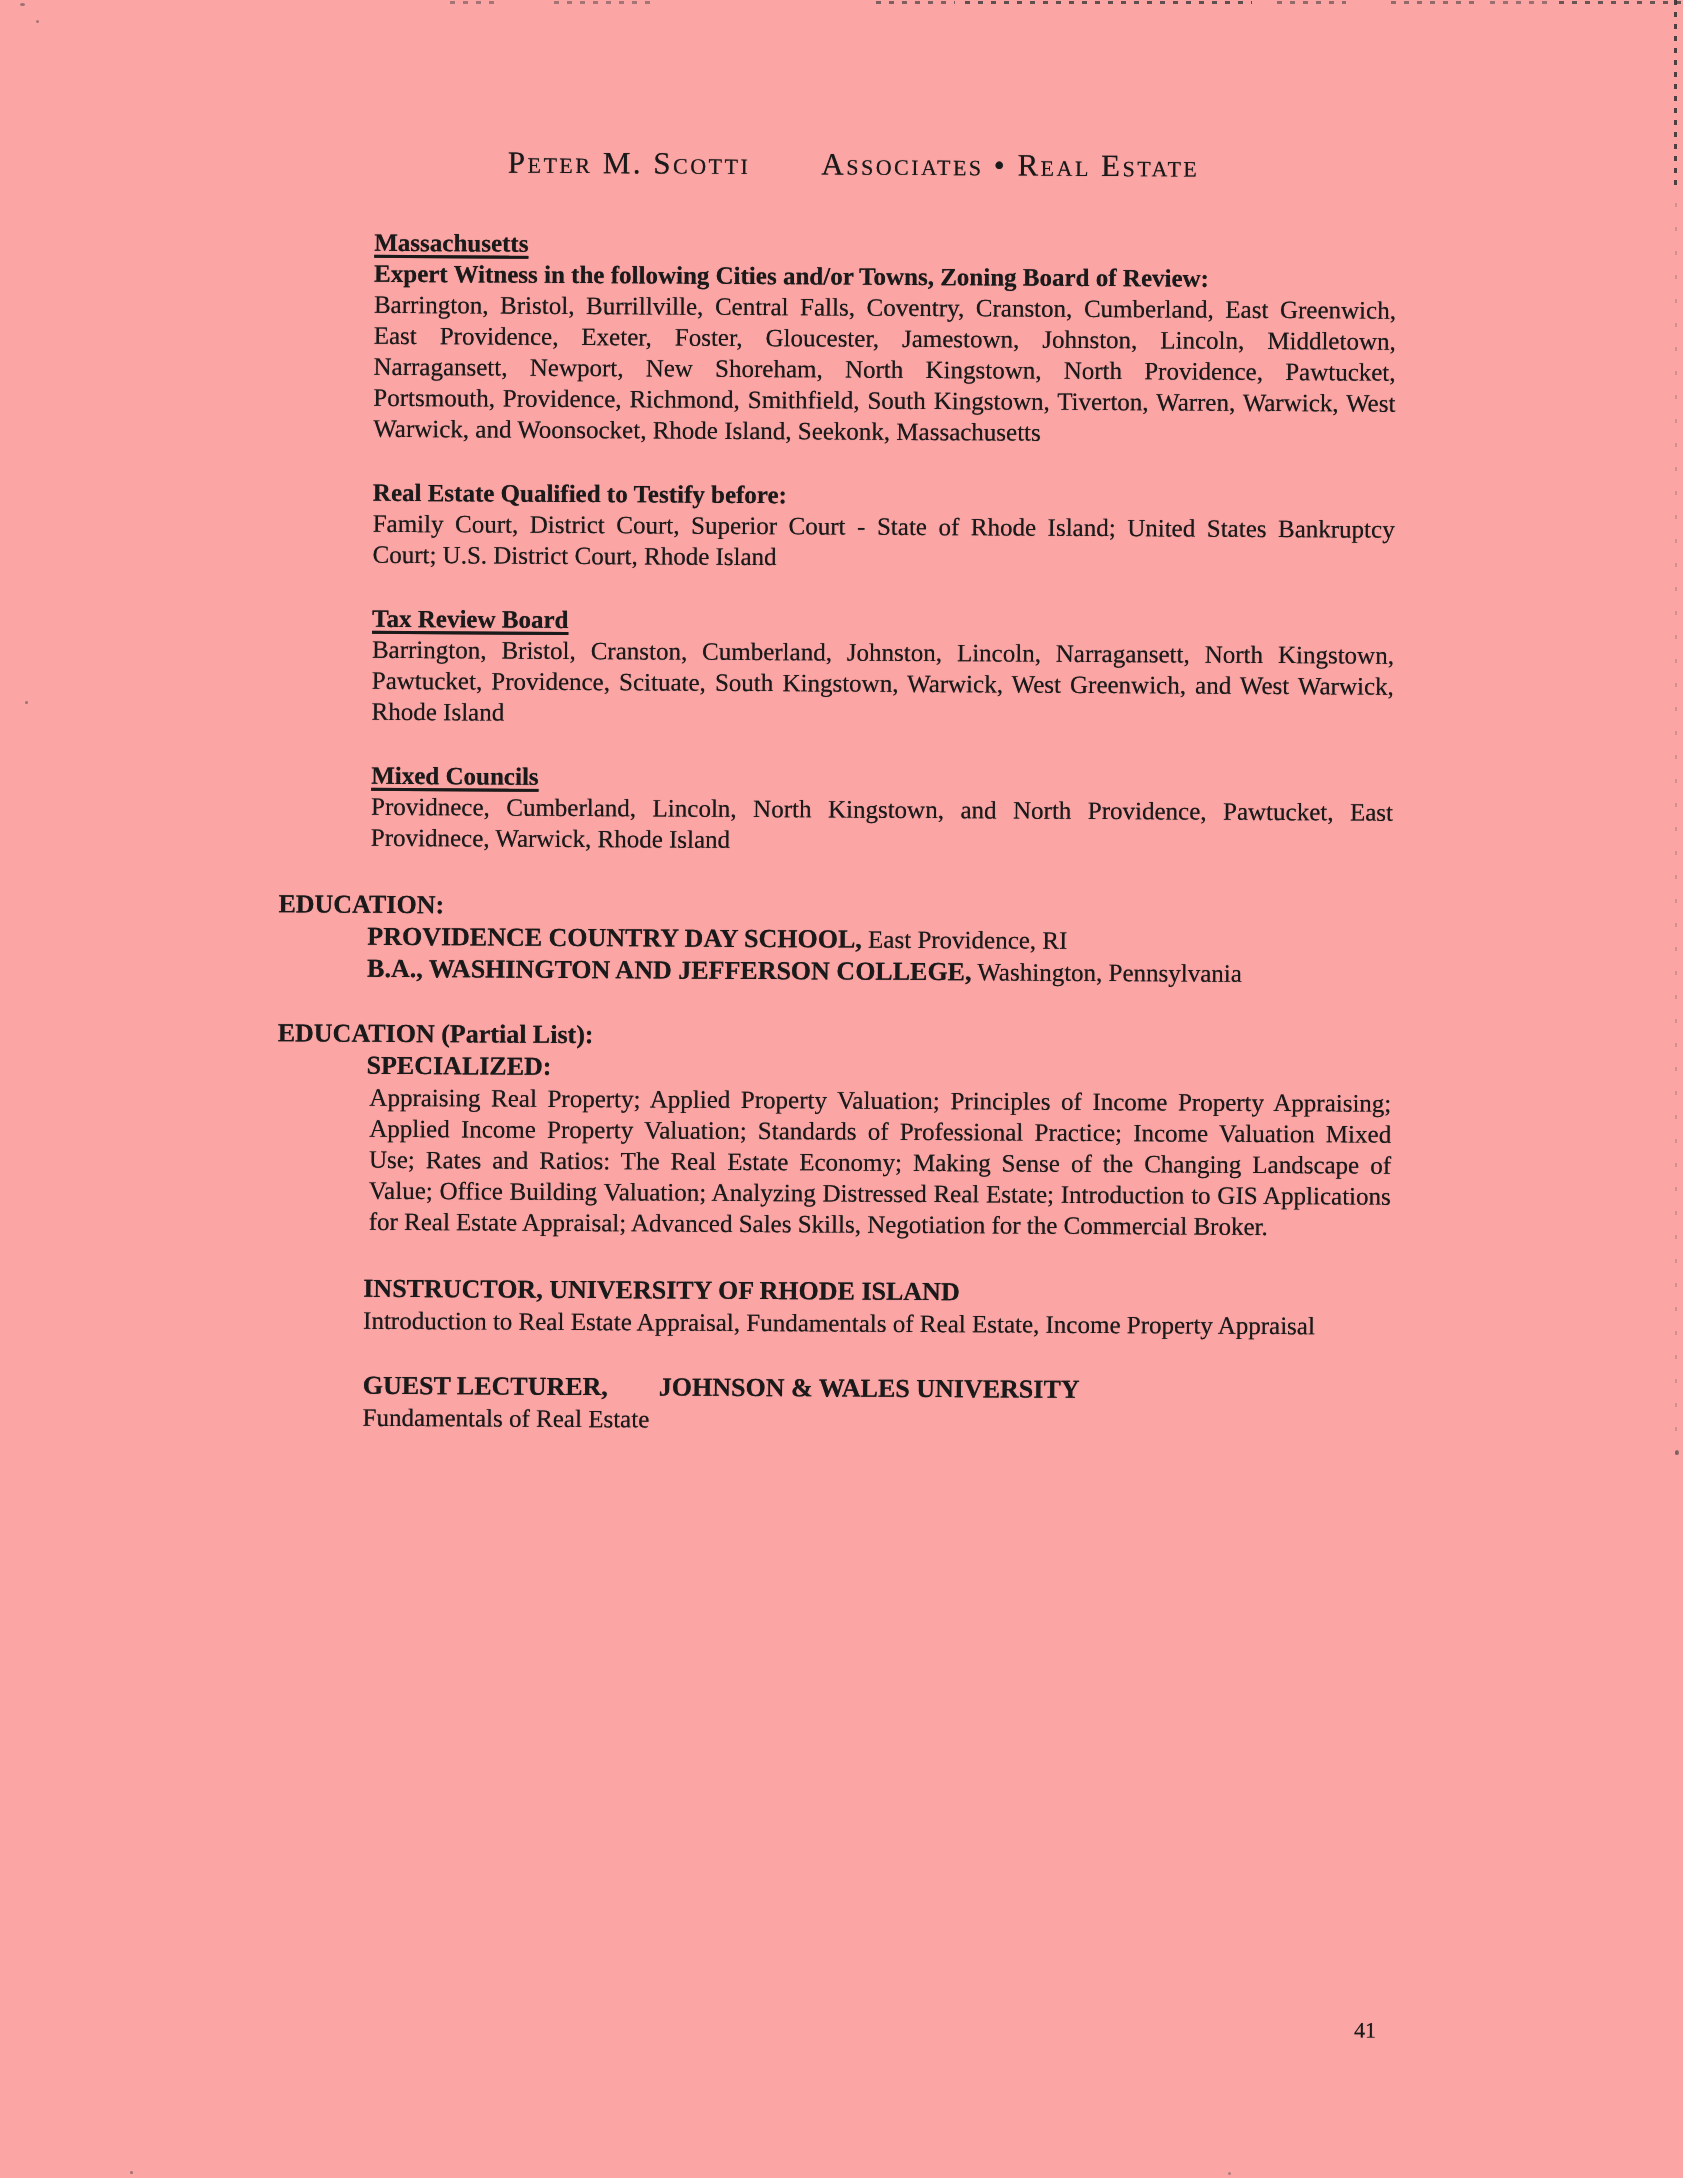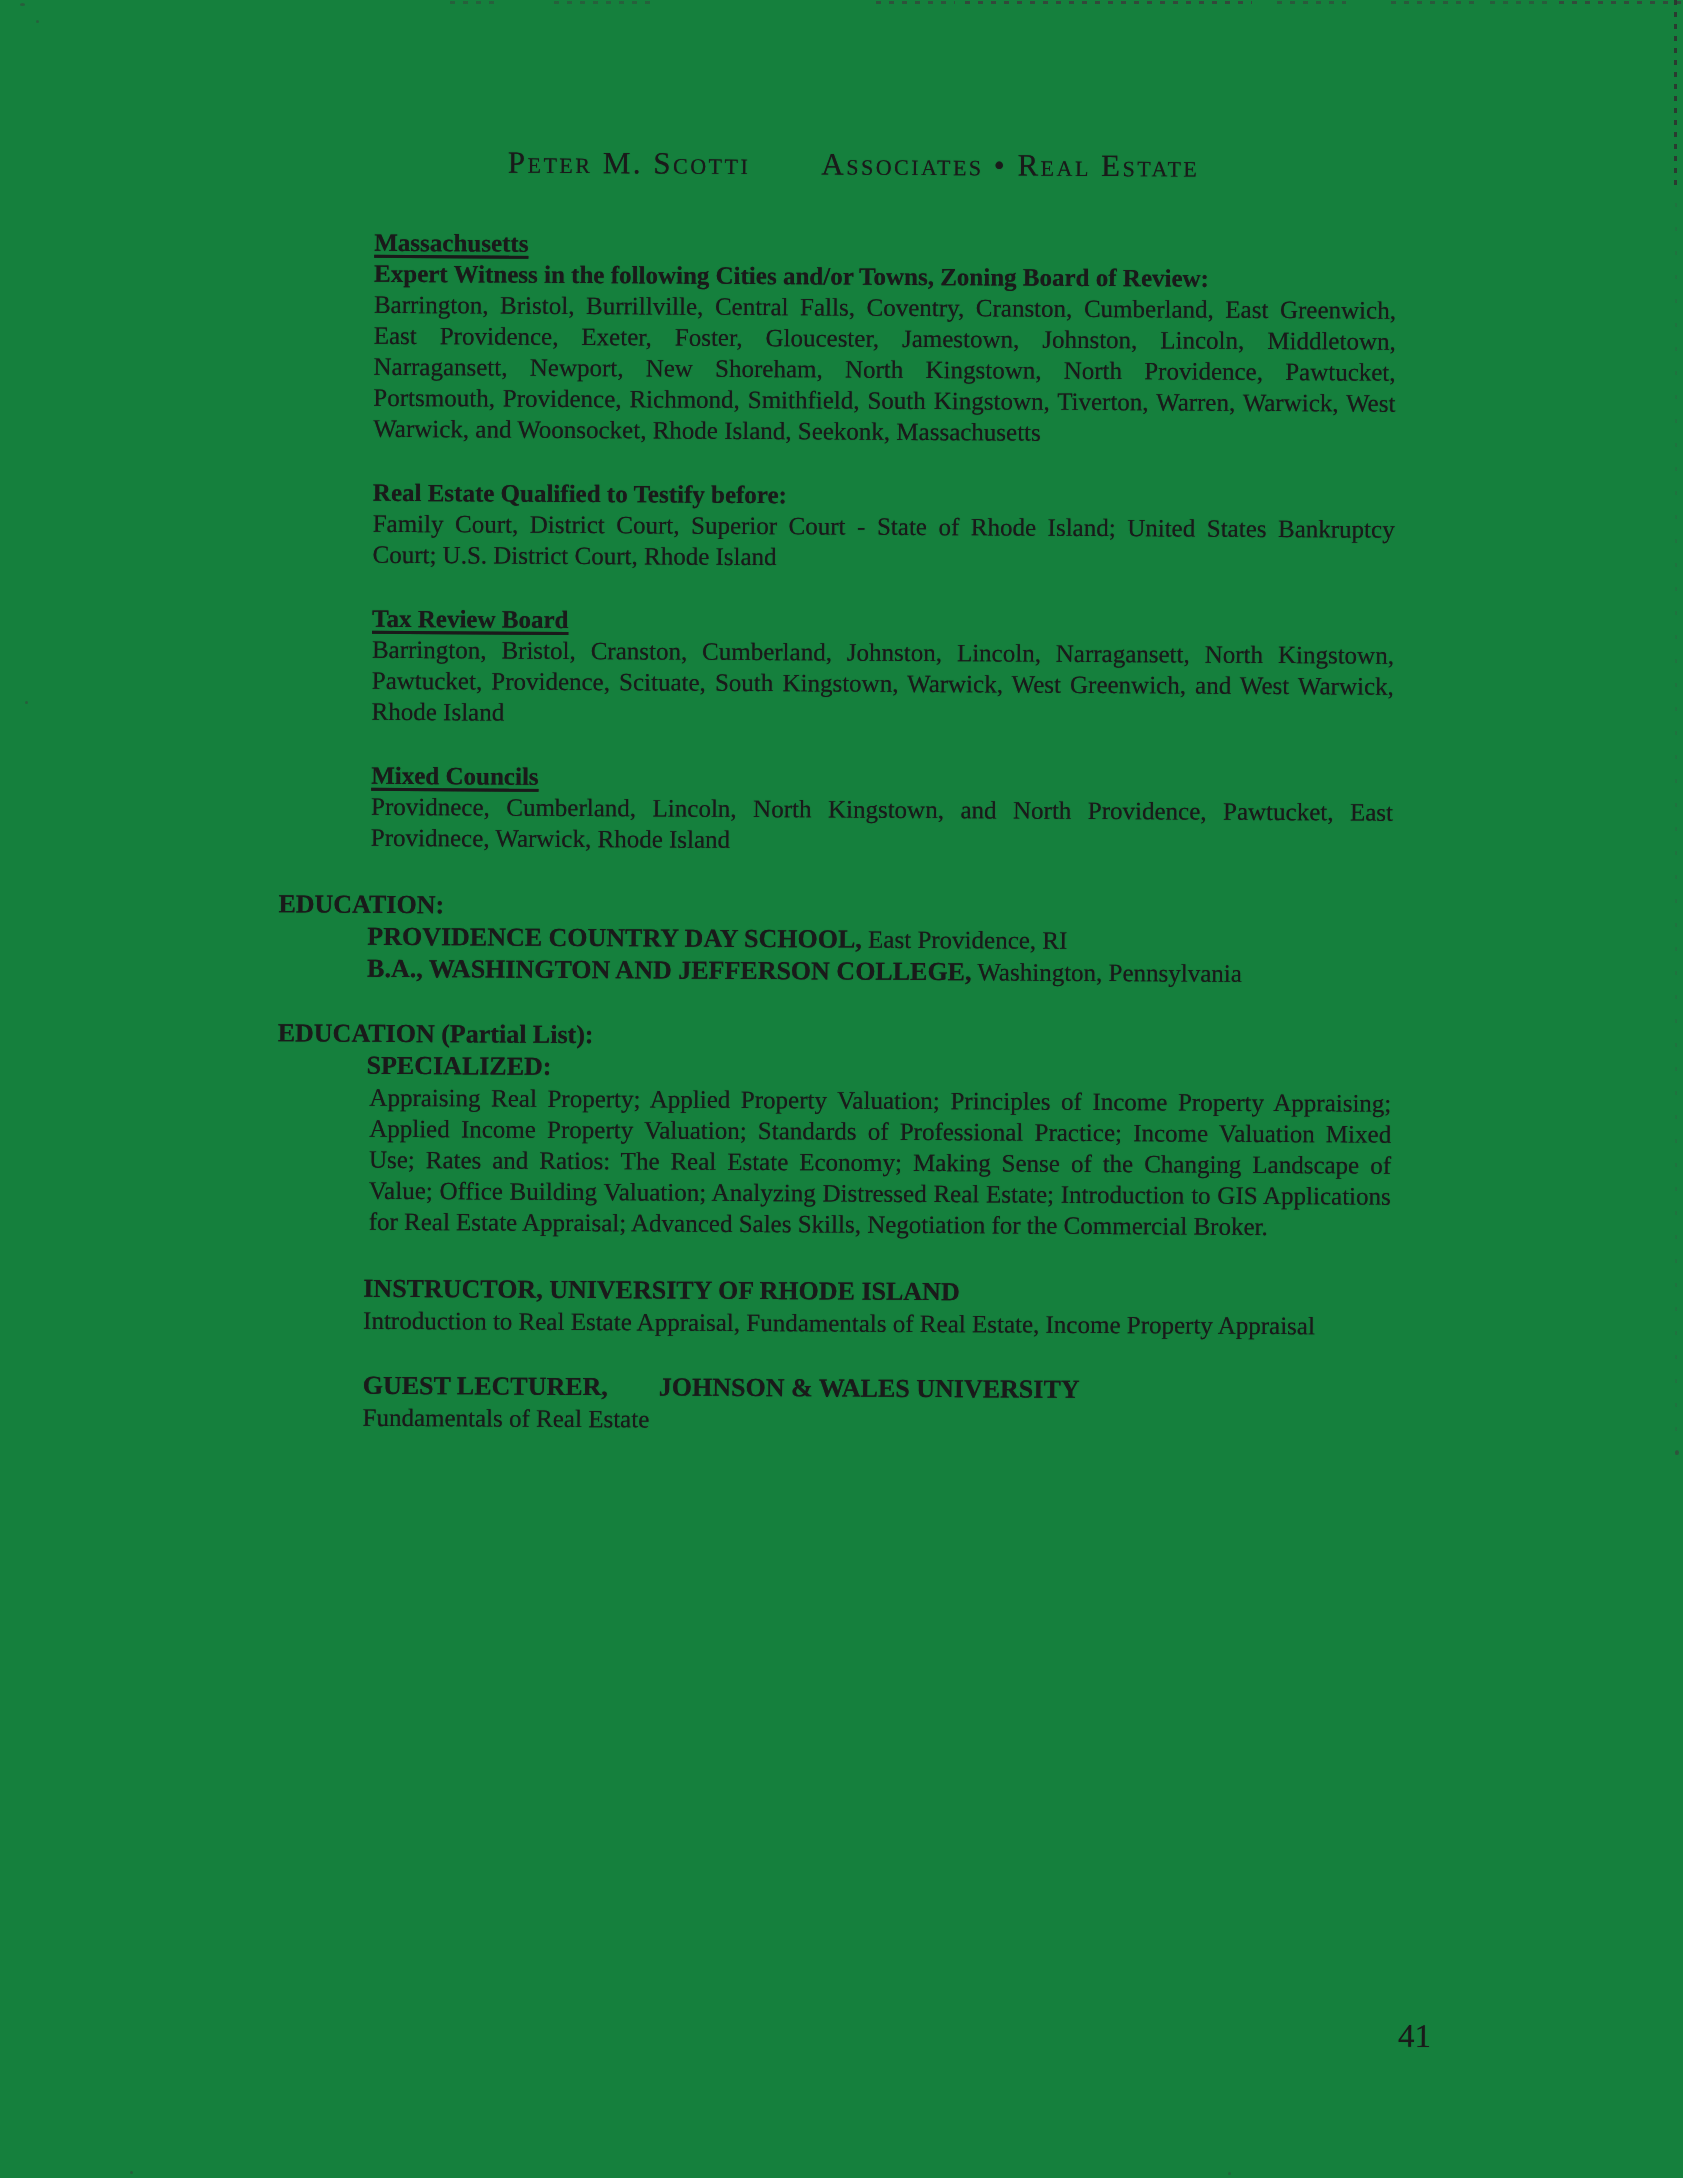--- a/index.html
+++ b/index.html
@@ -6,21 +6,21 @@
   body{
     width:1683px;height:2178px;
     background:#ffffff;
     font-family:"Liberation Serif","DejaVu Serif",serif;
     color:#1a1a1a;
     position:relative;
     overflow:hidden;
   }
   .page{
     position:absolute;inset:0;
-    background:#15803d;
+    background:#fca5a5;
   }
   
   .scan-content{
     position:absolute;inset:0;
     transform:rotate(0.33deg);
     transform-origin:396px 297px;
     text-shadow:0 0 0.7px rgba(25,25,25,0.75);
   }
   .letterhead{
     padding-top:145px;
@@ -83,22 +83,22 @@
     font-size:26px;
     line-height:32px;
   }
   .inst-body{
     margin-left:87px;
     line-height:32px;
   }
   .guest-gap{margin-left:51px;}
   .page-number{
     position:absolute;
-    left:1408px;top:2012px;
-    font-size:33px;
+    left:1364px;top:2012px;
+    font-size:22px;
   }
   
   .top-dash{
     position:absolute;top:1px;height:3px;
     background:repeating-linear-gradient(90deg,#3a3a3a 0 5px,transparent 5px 13px);
   }
   .right-dots-strong{
     position:absolute;left:1674px;top:0;width:3px;height:186px;
     background:repeating-linear-gradient(180deg,#2e2e2e 0 5px,transparent 5px 12px);
     opacity:.85;

